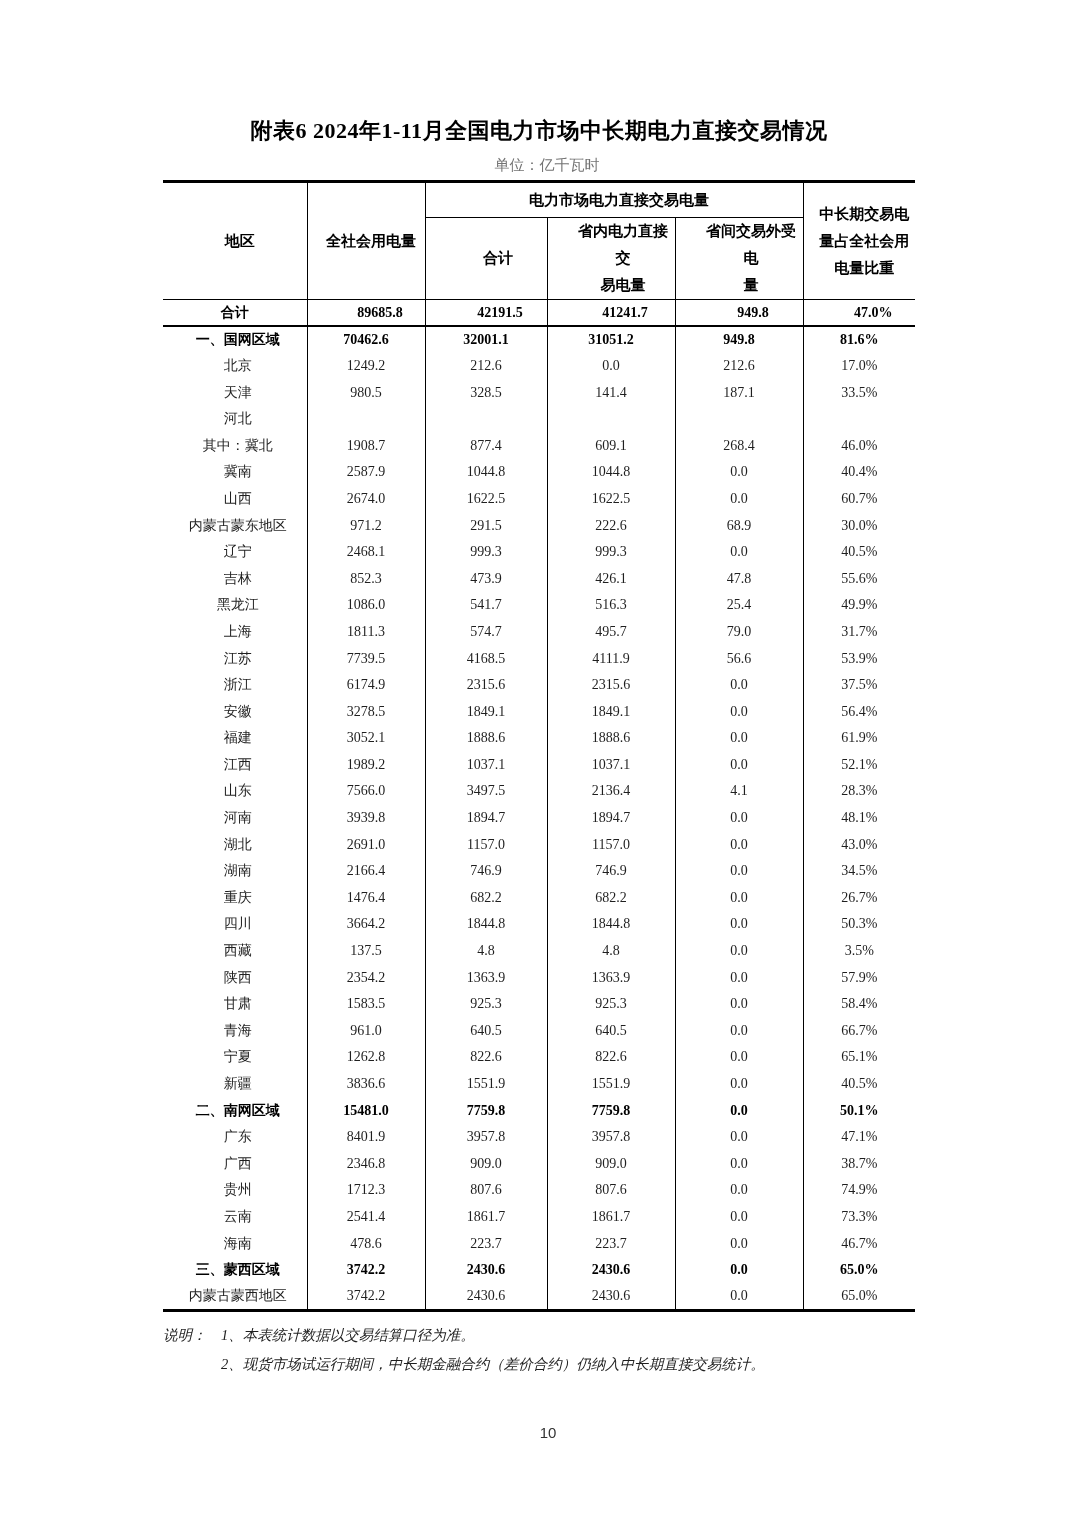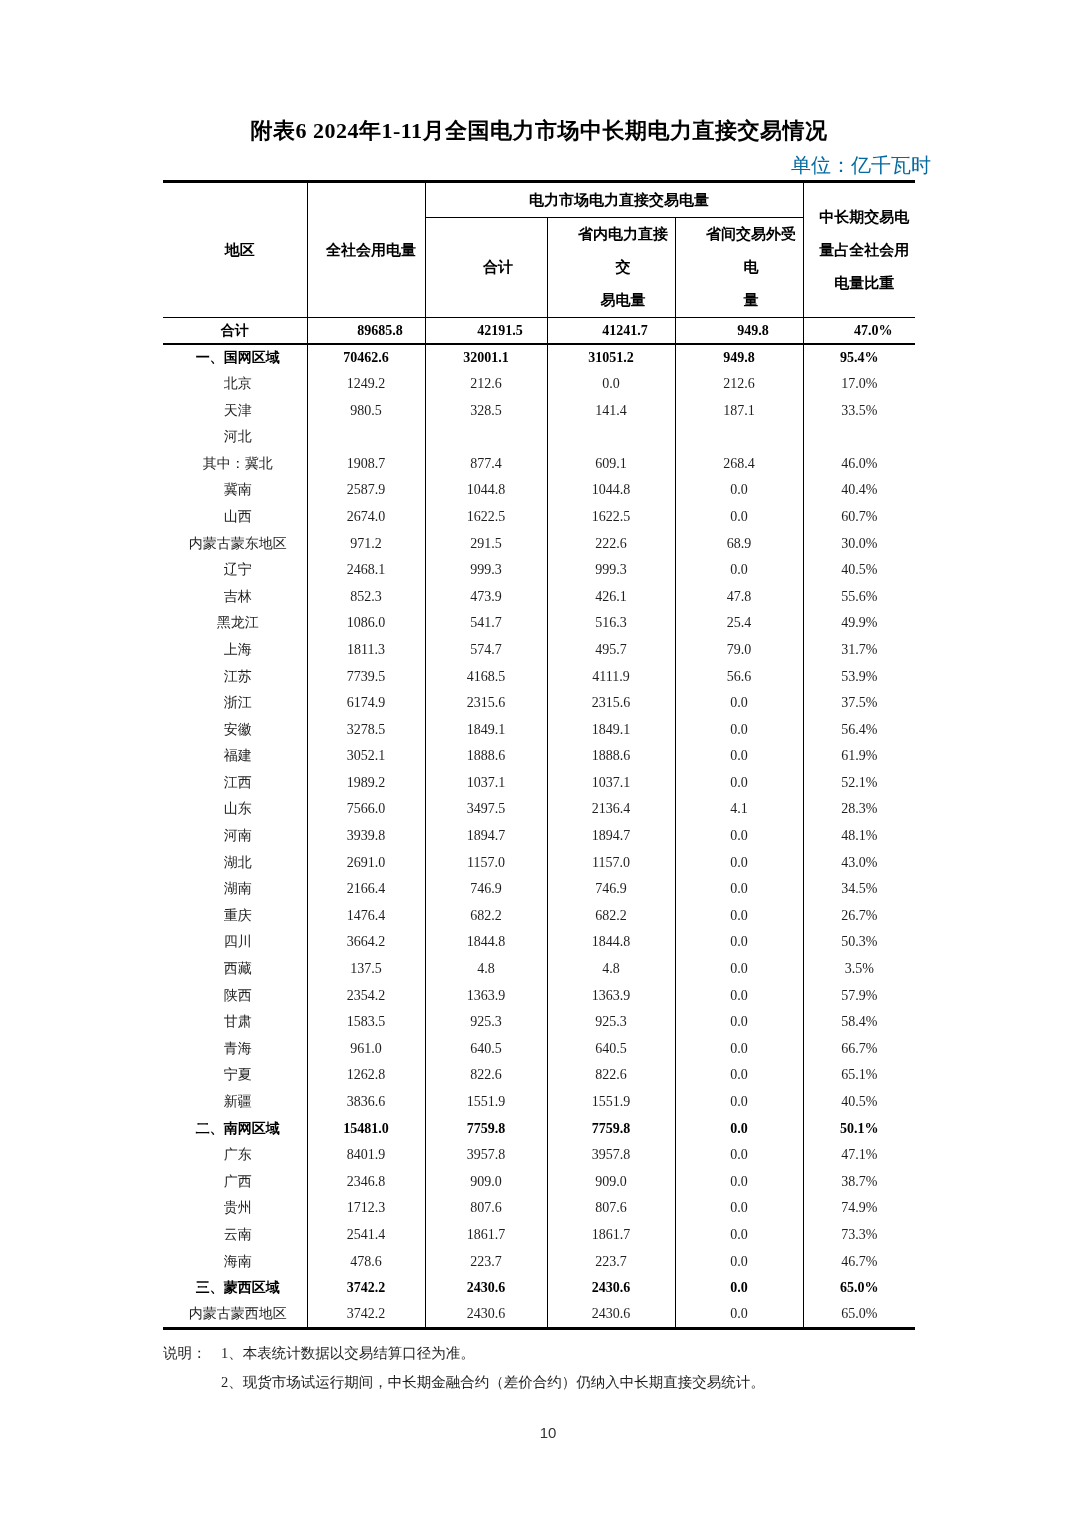--- a/index.html
+++ b/index.html
@@ -24,23 +24,23 @@
     text-align: center;
     font-size: 22px;
     font-weight: bold;
     color: #000;
     letter-spacing: 0.5px;
     line-height: 30px;
   }
   .unit-label {
     margin-top: 9px;
     margin-right: -16px;
-    text-align: right;
-    font-size: 20px;
-    color: #0369a1;
+    text-align: center;
+    font-size: 15px;
+    color: #737373;
     line-height: 20px;
   }
   table.data-table {
     margin-top: 5px;
     width: 752px;
     border-collapse: collapse;
     table-layout: fixed;
     border-top: 3px solid #000;
     border-bottom: 3px solid #000;
   }
@@ -53,33 +53,34 @@
   table.data-table th {
     font-size: 15px;
     font-weight: bold;
     color: #000;
   }
   
   .v-line { border-left: 1.5px solid #000; }
   th.group-header { border-bottom: 1.5px solid #000; }
   thead tr.top-row th { height: 36px; padding-left: 10px; }
   thead tr.sub-row th { height: 61px; padding-left: 24px; }
-  th.wrap { white-space: pre-line; line-height: 33px; }
+  th.wrap { white-space: pre-line; line-height: 27px; }
   tbody tr td { height: 26.6px; }
   tbody tr:first-child td { border-top: 1.5px solid #000; }
   tbody tr.grand-total td { border-bottom: 2.5px solid #000; padding-left: 28px; }
   tbody tr.bold td { font-weight: bold; color: #000; }
   td.region { text-align: left; padding-left: 6px; }
   tbody tr.grand-total td.region { text-align: center; padding-left: 0; }
   .notes {
     margin-top: 9px;
     display: flex;
     font-size: 14.5px;
     line-height: 29px;
     color: #1f1f1f;
+    font-style: italic;
   }
   .notes .notes-label { flex: 0 0 58px; }
   .notes .note-item { white-space: nowrap; }
   .page-number {
     position: absolute;
     left: 16px;
     right: 0;
     top: 1424px;
     text-align: center;
     font-family: "Liberation Sans", "DejaVu Sans", sans-serif;
@@ -130,21 +131,21 @@
             <td class="v-line">41241.7</td>
             <td class="v-line">949.8</td>
             <td class="v-line">47.0%</td>
           </tr>
           <tr class="bold">
             <td class="region">一、国网区域</td>
             <td class="v-line">70462.6</td>
             <td class="v-line">32001.1</td>
             <td class="v-line">31051.2</td>
             <td class="v-line">949.8</td>
-            <td class="v-line">95.4%</td>
+            <td class="v-line">81.6%</td>
           </tr>
           <tr>
             <td class="region">北京</td>
             <td class="v-line">1249.2</td>
             <td class="v-line">212.6</td>
             <td class="v-line">0.0</td>
             <td class="v-line">212.6</td>
             <td class="v-line">17.0%</td>
           </tr>
           <tr>

